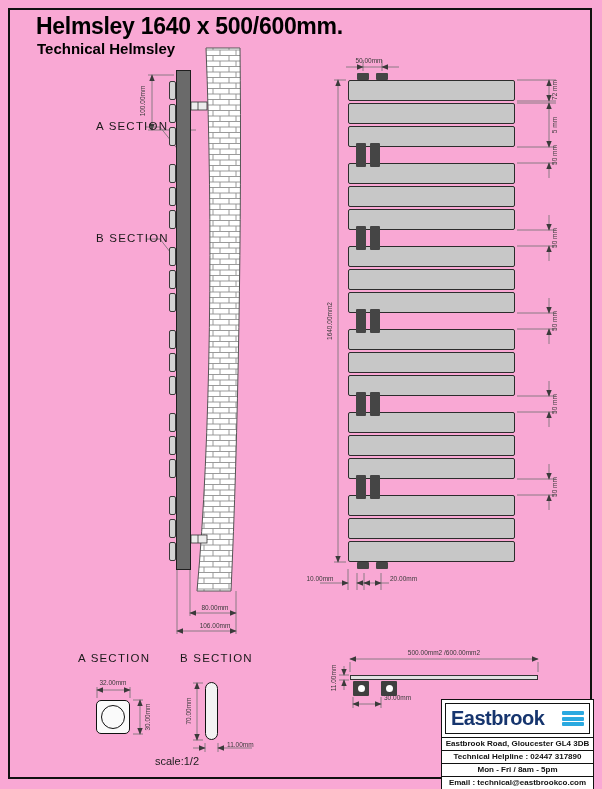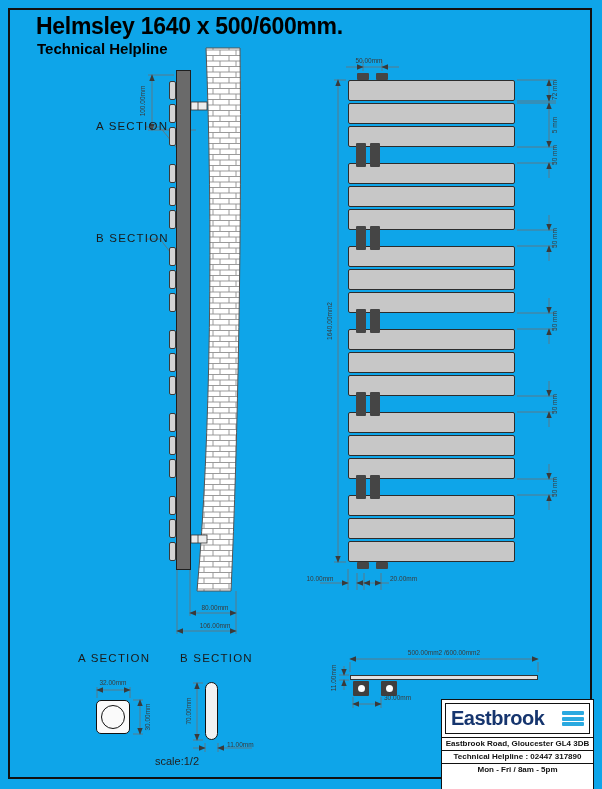--- a/index.html
+++ b/index.html
@@ -1,16 +1,16 @@
 <!DOCTYPE html>
 <html><head>
 <meta charset="utf-8">
 <style>
   html,body{margin:0;padding:0;background:#fff;}
-  #page{position:relative;width:602px;height:789px;background:#0ea5e9;
+  #page{position:relative;width:602px;height:789px;background:#f9a8d4;
         font-family:"Liberation Sans",sans-serif;overflow:hidden;}
   #frame{position:absolute;left:8px;top:8px;width:584px;height:771px;
          border:2px solid #111;box-sizing:border-box;pointer-events:none;}
   #title{position:absolute;left:36px;top:13px;font-size:23px;font-weight:800;color:#000;letter-spacing:-0.3px;}
   #subtitle{position:absolute;left:37px;top:40px;font-size:15px;font-weight:700;color:#000;}
   #dim-svg{position:absolute;left:0;top:0;z-index:1;}
   #shapes{position:absolute;left:0;top:0;width:602px;height:789px;z-index:2;pointer-events:none;}
   .panel{position:absolute;background:#c7c7c7;border:0.8px solid #2c2c2c;border-radius:2px;box-sizing:border-box;}
   .tube{position:absolute;background:#454545;border-radius:1px;}
   .stab{position:absolute;background:#d4d4d4;border:0.7px solid #3a3a3a;border-radius:2px;box-sizing:border-box;}
@@ -33,21 +33,21 @@
   #logo-waves b{display:block;height:4px;background:#2aa9e0;border-radius:1px;margin:0.8px 0;}
   .info-row{height:12px;line-height:12px;font-size:8px;font-weight:600;color:#111;text-align:center;border-top:1px solid #111;white-space:nowrap;overflow:hidden;}
 </style>
 </head>
 <body>
 
 <div id="page">
   <div id="frame"></div>
 
   <div id="title">Helmsley 1640 x 500/600mm.</div>
-  <div id="subtitle">Technical Helpline</div>
+  <div id="subtitle">Technical Helmsley</div>
 
   <svg id="dim-svg" width="602" height="789">
     <defs>
       <pattern id="brick" width="16" height="11" patternUnits="userSpaceOnUse">
         <rect width="16" height="11" fill="#ffffff"></rect>
         <path d="M0,0.5 H16 M0,6 H16 M5,0.5 V6 M12,6 V11" stroke="#8f8f8f" stroke-width="0.9" fill="none"></path>
       </pattern>
       <marker id="ah" viewBox="0 0 10 10" refX="9" refY="5" markerWidth="9" markerHeight="9" orient="auto-start-reverse">
         <path d="M0,1 L10,5 L0,9 Z" fill="#3a3a3a"></path>
       </marker>
@@ -247,19 +247,20 @@
       <span id="brand">Eastbrook</span>
       <span id="logo-waves">
           <b></b>
           <b></b>
           <b></b>
         </span>
     </div>
     <div class="info-row">Eastbrook Road, Gloucester GL4 3DB</div>
     <div class="info-row">Technical Helpline : 02447 317890</div>
     <div class="info-row">Mon - Fri / 8am - 5pm</div>
+    <div class="info-row">Email : technical@eastbrookco.com</div>
   </div>
 <div class="dim rot" style="left: 542px; top: 151px; width: 26px;">50 mm</div>
     <div class="dim rot" style="left: 542px; top: 234px; width: 26px;">50 mm</div>
     <div class="dim rot" style="left: 542px; top: 317px; width: 26px;">50 mm</div>
     <div class="dim rot" style="left: 542px; top: 400px; width: 26px;">50 mm</div>
     <div class="dim rot" style="left: 542px; top: 483px; width: 26px;">50 mm</div>
   </div>
 
 </body></html>

